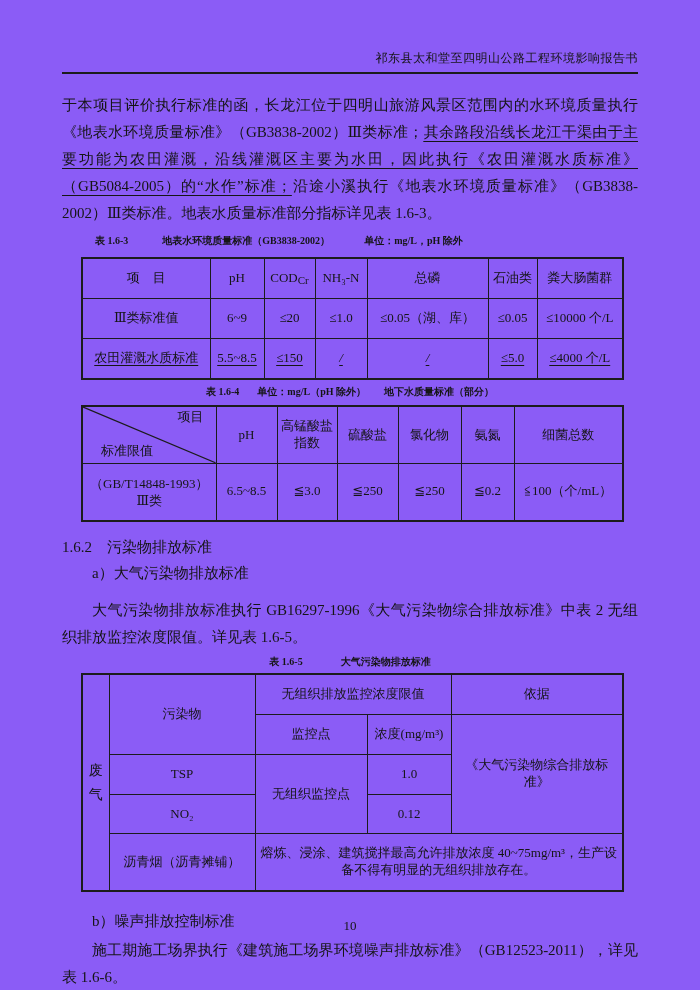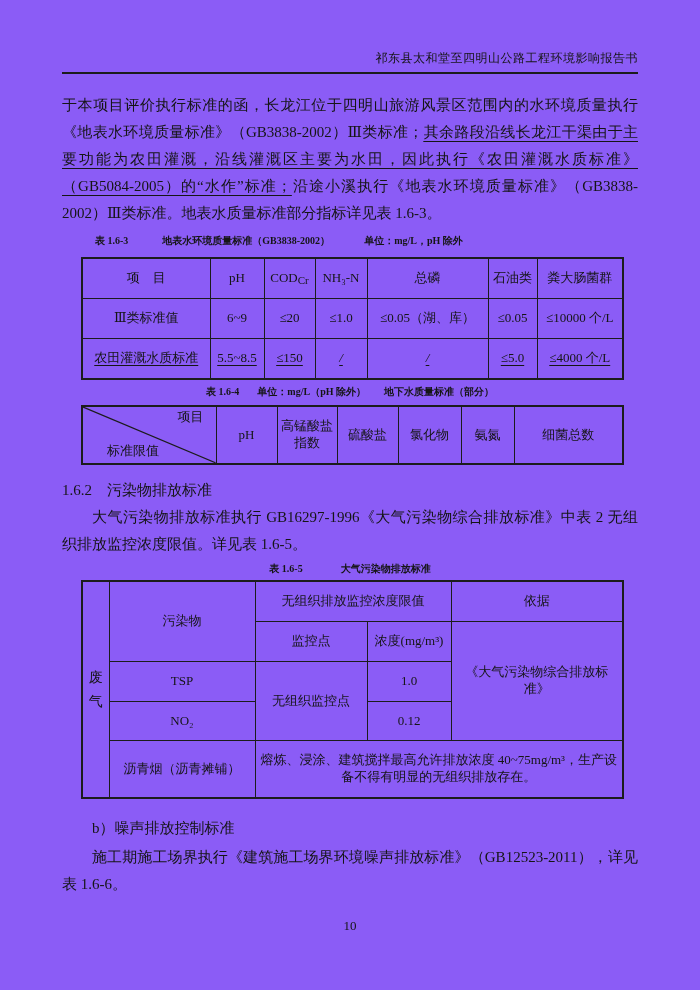--- a/index.html
+++ b/index.html
@@ -27,21 +27,21 @@
   .t164{margin-top:6px;}
   .t164 tr{height:38px;}
   .t165{margin-top:4px;}
   sub{font-size:11px;vertical-align:-2px;}
   .ucell{text-decoration:underline;text-underline-offset:3px;text-decoration-thickness:1px;}
   .it{font-style:italic;}
   .blk{display:block;line-height:17px;}
   .diag{position:relative;padding:0;}
   .diag-line{position:absolute;left:0;top:0;width:100%;height:100%;display:block;}
   .diag-top{position:absolute;top:2px;right:12px;}
-  .diag-bot{position:absolute;bottom:3px;left:24px;}
+  .diag-bot{position:absolute;bottom:3px;left:18px;}
   .cat-inner{display:inline-block;width:17px;word-break:break-all;line-height:24px;font-size:14px;}
   .note-cell{padding:2px 8px;line-height:17px;}
   .sec{font-size:15px;margin:16px 0 0 0;}
   .subitem{font-size:15px;margin:7px 0 0 0;text-indent:2em;}
   .page-num{position:absolute;top:918px;left:0;width:100%;text-align:center;font-size:13px;}
 </style>
 </head>
 <body>
 
 <div class="page">
@@ -128,25 +128,38 @@
           <span class="diag-top">项目</span>
           <span class="diag-bot">标准限值</span>
         </td>
         <td><span>pH</span></td>
         <td><span>高锰酸盐指数</span></td>
         <td><span>硫酸盐</span></td>
         <td><span>氯化物</span></td>
         <td><span>氨氮</span></td>
         <td><span>细菌总数</span></td>
       </tr>
+      <tr>
+        <td>
+              <span class="blk">（GB/T14848-1993）</span>
+              <span class="blk">Ⅲ类</span>
+            </td>
+        <td><span>6.5~8.5</span></td>
+        <td><span>≦3.0</span></td>
+        <td><span>≦250</span></td>
+        <td><span>≦250</span></td>
+        <td><span>≦0.2</span></td>
+        <td><span>≦100（个/mL）</span></td>
+      </tr>
     </tbody>
       </table>
 
     <p class="sec">1.6.2　污染物排放标准</p>
-    <p class="para" style="margin-top:4px;">大气污染物排放标准执行 GB16297-1996《大气污染物综合排放标准》中表 2 无组织排放监控浓度限值。详见表 1.6-5。</p>
+    <p class="subitem">a）大气污染物排放标准</p>
+    <p class="para" style="margin-top:14px;">大气污染物排放标准执行 GB16297-1996《大气污染物综合排放标准》中表 2 无组织排放监控浓度限值。详见表 1.6-5。</p>
 
     <div class="caption cap165">
       <span>表 1.6-5</span>
       <span>大气污染物排放标准</span>
     </div>
 
     <table class="tbl t165">
       <colgroup>
           <col style="width:27px">
           <col style="width:146px">

